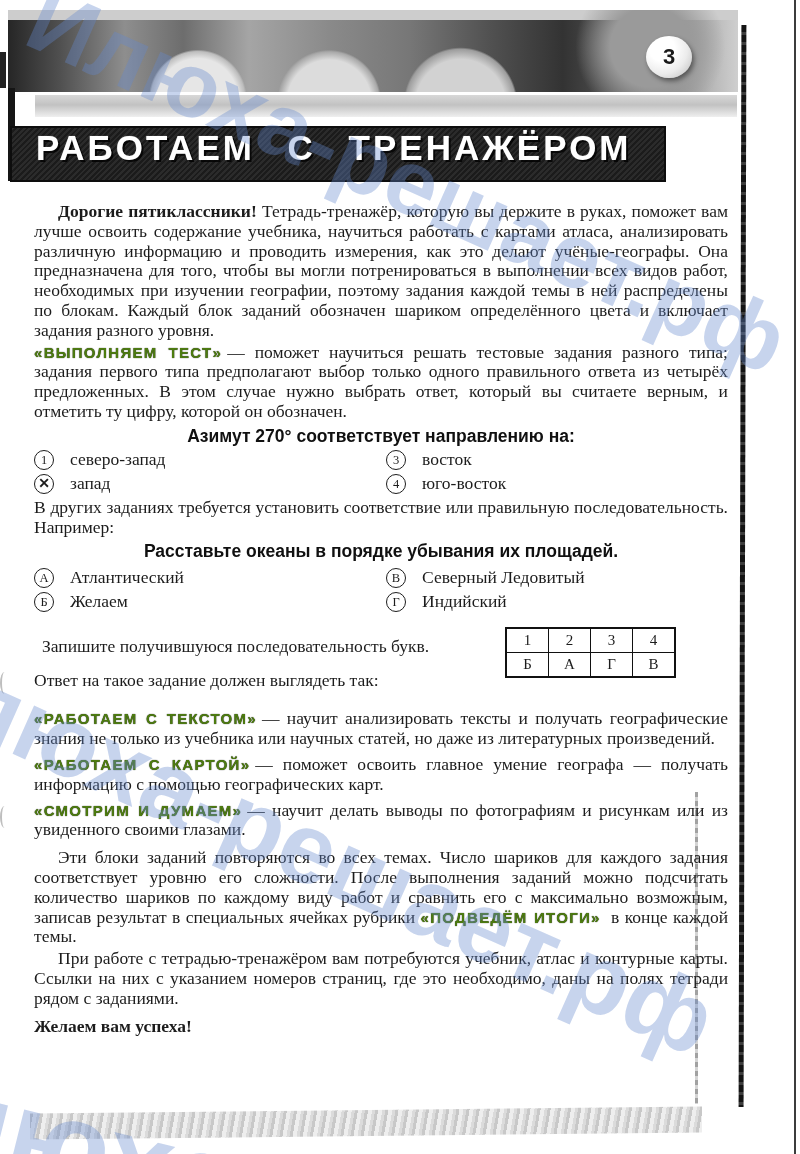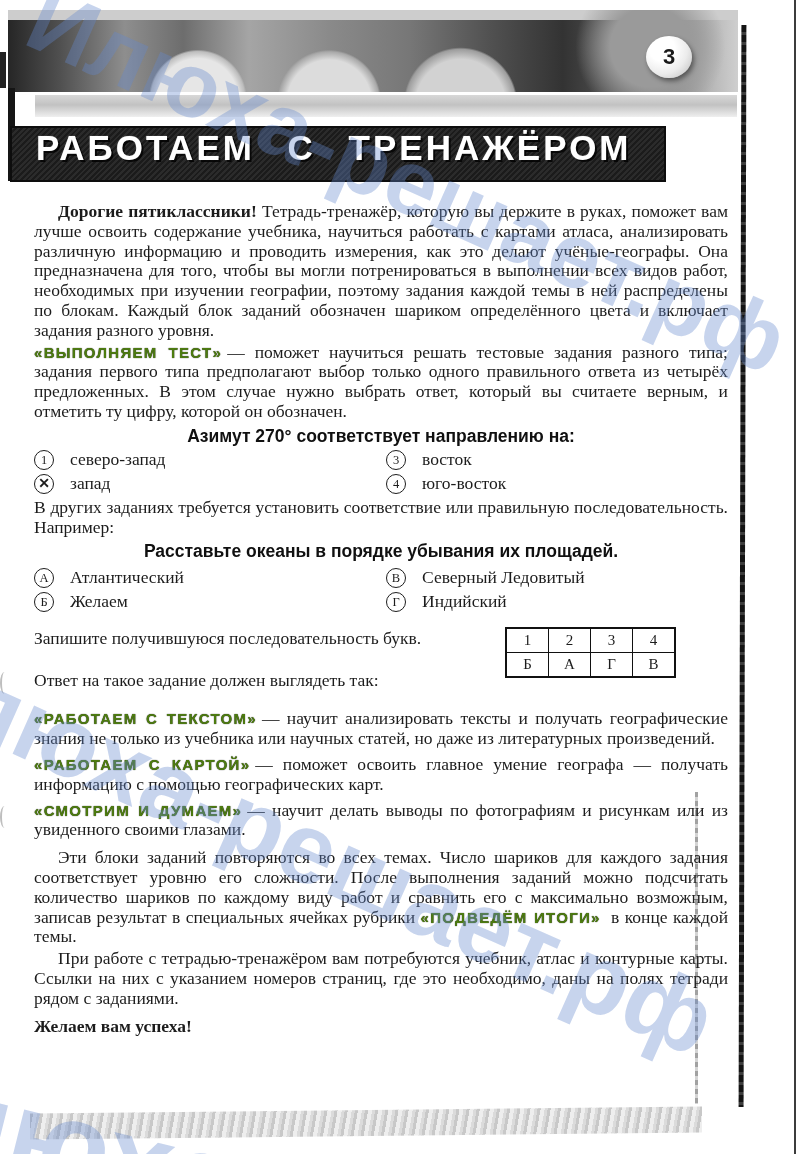--- a/index.html
+++ b/index.html
@@ -61,21 +61,21 @@
     font-size:17.5px;color:#101010;text-align:center;line-height:22px;}
 
   .opt-grid{display:grid;grid-template-columns:352px 1fr;row-gap:1px;margin-top:2px;text-align:left;}
   .opt{display:flex;align-items:center;height:23px;}
   .marker{flex:0 0 auto;width:18px;height:18px;border:1.4px solid #1d1d1d;border-radius:50%;
     display:inline-flex;align-items:center;justify-content:center;font-size:12.5px;line-height:1;
     margin-right:16px;font-family:"Liberation Serif",serif;}
   .marker.selected{font-weight:bold;font-size:14px;}
 
   .answer-block{position:relative;height:78px;margin-top:14px;text-align:left;}
-  .answer-line1{position:absolute;left:0;top:2px;margin:0;}
+  .answer-line1{position:absolute;left:0;top:2px;margin:8px;}
   .answer-line2{position:absolute;left:0;top:44px;margin:0;}
   table.ans{position:absolute;left:471px;top:0;border-collapse:collapse;
     border:2px solid #111;}
   table.ans td{width:41px;height:23px;border:1px solid #111;text-align:center;
     font-size:15px;padding:0;}
 
   .farewell{margin:8px 58px 0 0;font-weight:bold;}
 
   
   .wm{position:absolute;z-index:5;pointer-events:none;white-space:nowrap;

